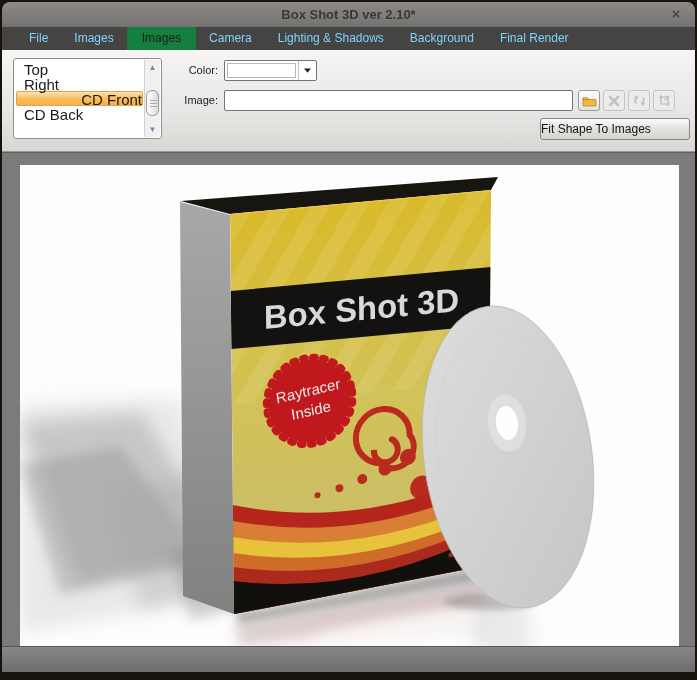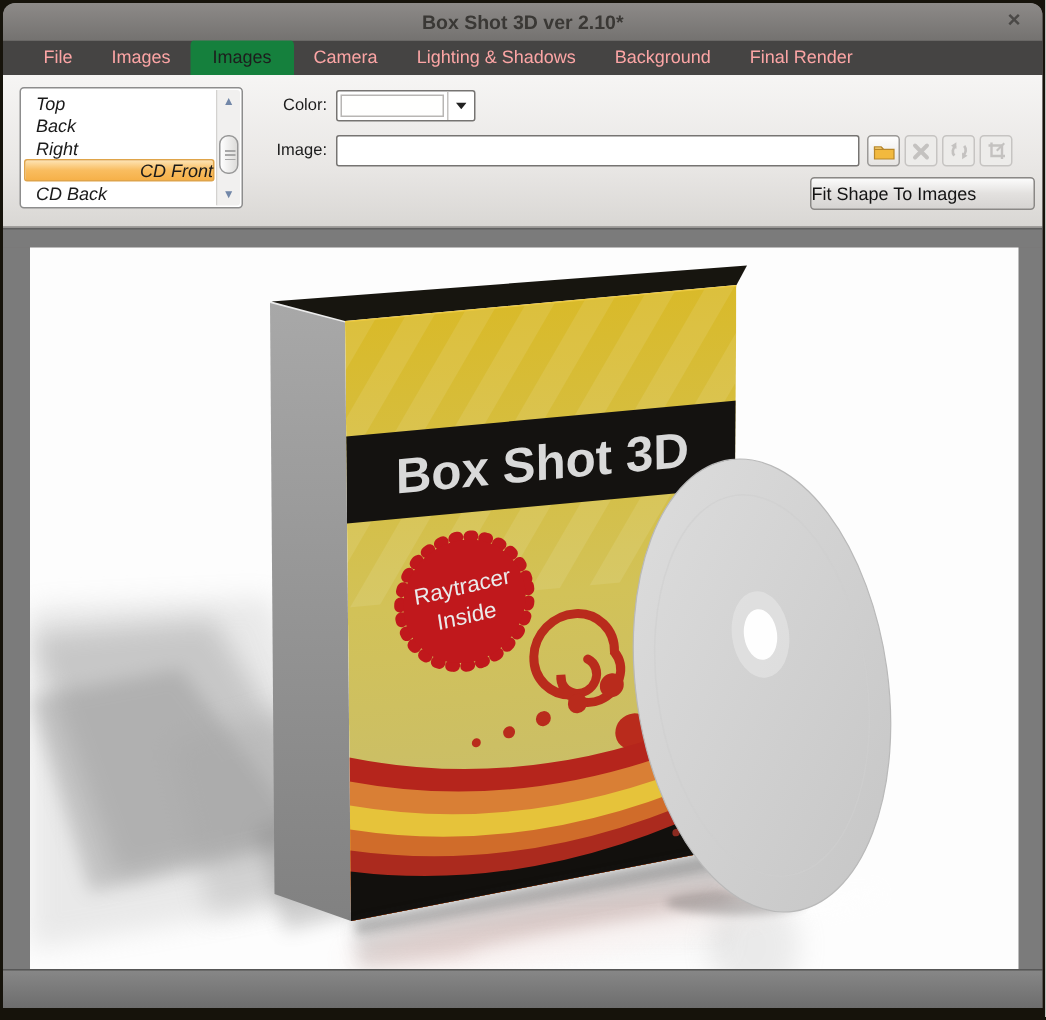--- a/index.html
+++ b/index.html
@@ -14,33 +14,33 @@
     background:linear-gradient(#8d8a88,#747270);
     text-align:center; line-height:25px; font-size:13px; font-weight:bold;
     color:#3a3835; border-radius:8px 8px 0 0; }
   .close-btn { position:absolute; right:10px; top:3px; width:18px; height:18px;
     text-align:center; line-height:18px; font-size:15px; font-weight:bold;
     color:#4b4947; cursor:default; }
 
   
   .tabbar { display:flex; align-items:flex-end; height:23px; background:#454443;
     padding-left:14px; }
-  .tab { padding:4px 13px 5px 13px; font-size:12px; color:#fca5a5; white-space:nowrap; }
+  .tab { padding:4px 13px 5px 13px; font-size:12px; color:#7dd3fc; white-space:nowrap; }
   .tab.active { background:#15803d; color:#1d1d1d; border-radius:4px 4px 0 0;
     padding:5px 15px 5px 15px; }
 
   
   .panel { position:relative; height:102px;
     background:linear-gradient(#f6f5f4 0%, #e9e7e5 60%, #d9d7d4 100%);
     border-bottom:1px solid #989694; }
   .facelist { position:absolute; left:11px; top:8px; width:149px; height:81px;
     background:#fff; border:1px solid #8d8d8d; border-radius:3px; overflow:hidden;
     padding:2px 18px 2px 2px; }
-  .facelist-item { height:15px; line-height:15px; font-size:12px; color:#1a1a1a;
-    padding-left:7px; border:1px solid transparent; border-radius:2px;font-style:italic; }
+  .facelist-item { height:15px; line-height:15px; font-size:15px; color:#1a1a1a;
+    padding-left:7px; border:1px solid transparent; border-radius:2px; }
   .facelist-item.selected {
     background:linear-gradient(#fde3b2,#f9bd60 50%,#f6b149);
     border:1px solid #dfa44a;text-align:right; }
   .scrollbar { position:absolute; right:1px; top:1px; bottom:1px; width:16px;
     background:#f1f0ef; border-left:1px solid #d4d2d0; border-radius:0 2px 2px 0; }
   .scroll-arrow { position:absolute; left:0; width:15px; height:13px;
     text-align:center; font-size:8px; line-height:13px; color:#7287a8; }
   .scroll-arrow.up { top:1px; } .scroll-arrow.down { bottom:1px; }
   .scroll-thumb { position:absolute; left:1px; top:30px; width:13px; height:26px;
     background:linear-gradient(90deg,#ffffff,#dddcda);
@@ -102,21 +102,20 @@
       <div class="tab">Camera</div>
       <div class="tab">Lighting &amp; Shadows</div>
       <div class="tab">Background</div>
       <div class="tab">Final Render</div>
     </div>
 
     <div class="panel">
 
       <div class="facelist">
         <div class="facelist-item">Top</div>
-        <div class="facelist-item">Back</div>
         <div class="facelist-item">Right</div>
         <div class="facelist-item selected">CD Front</div>
         <div class="facelist-item">CD Back</div>
         <div class="scrollbar">
           <div class="scroll-arrow up">▲</div>
           <div class="scroll-thumb">
             <div class="scroll-grip"></div>
           </div>
           <div class="scroll-arrow down">▼</div>
         </div>

